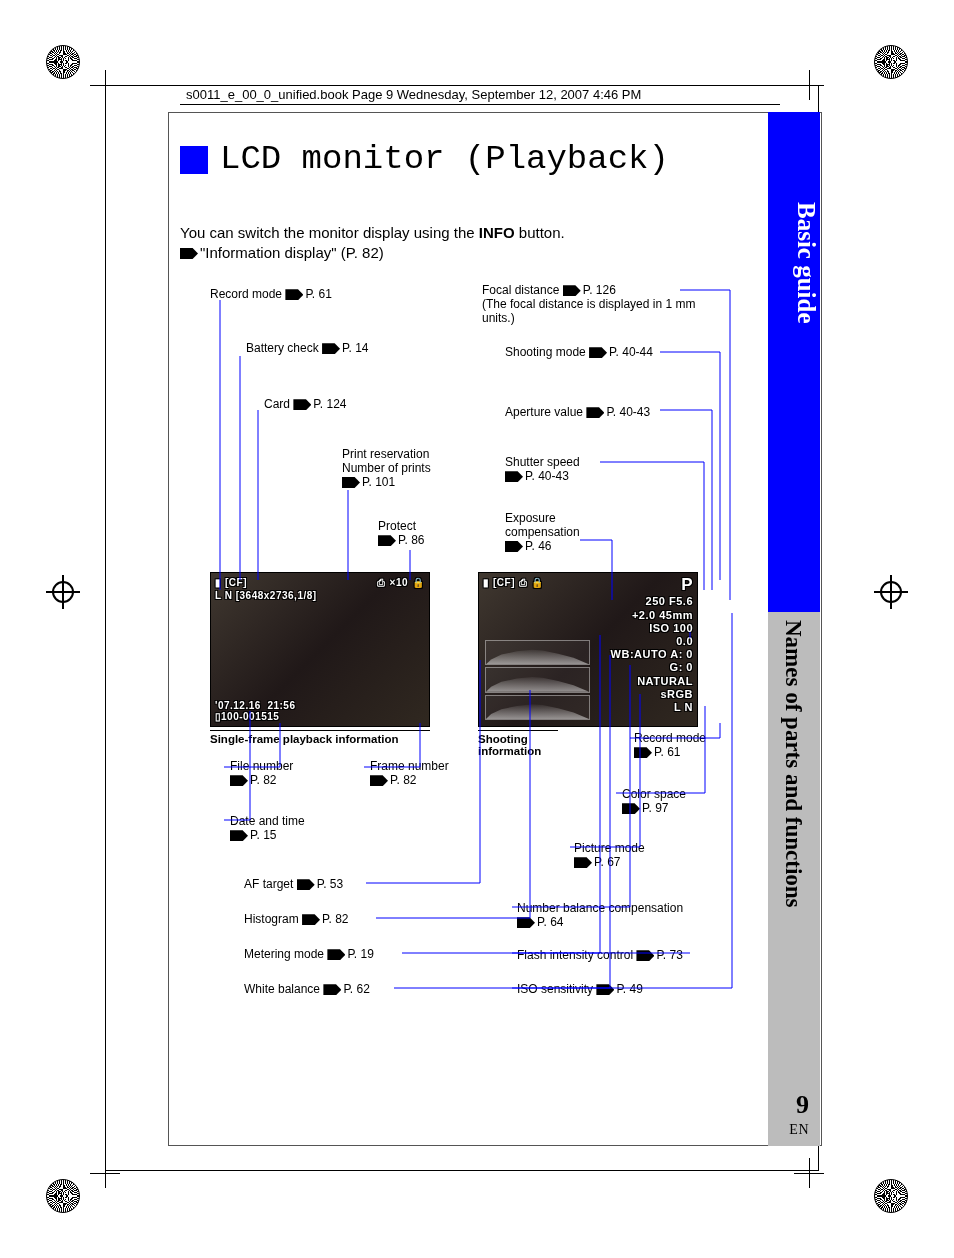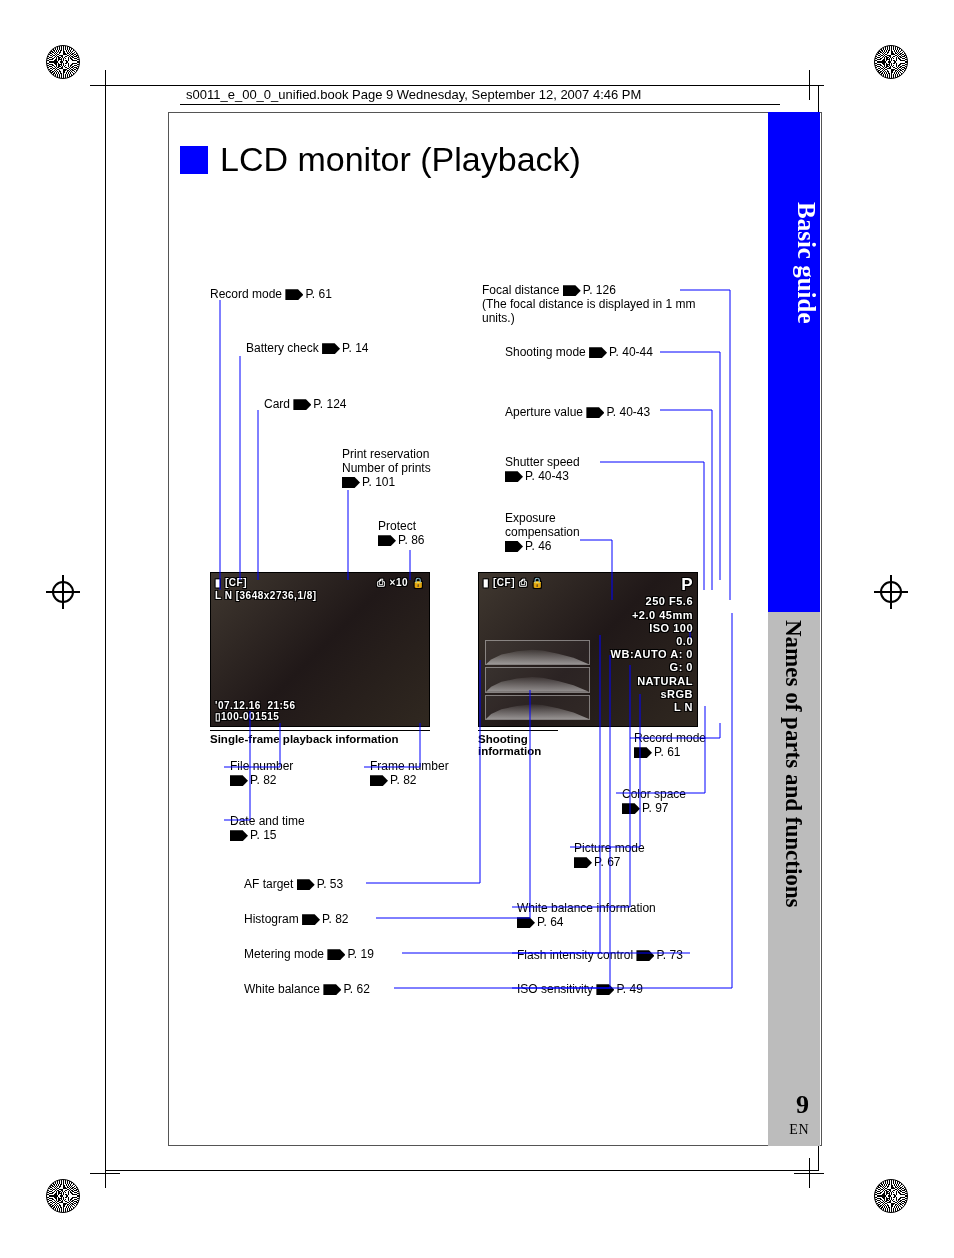--- a/index.html
+++ b/index.html
@@ -79,21 +79,21 @@
   }
 
   .content {
     position: absolute;
     left: 180px;
     top: 140px;
     width: 600px;
   }
   .title-block { display:flex; align-items:flex-start; margin-bottom:45px; }
   .title-square { width:28px; height:28px; background:#0000ff; margin-right:12px; margin-top:6px; }
-  .title-text { font-size: 34px; font-family: Liberation Sans, sans-serif; font-weight: normal; }
+  .title-text { font-size: 34px; font-family: Liberation Mono, monospace; font-weight: normal; }
 
   .intro { font-size: 15px; line-height: 1.3; }
   .intro .bold { font-weight: bold; }
   .ref-icon { display:inline-block; width:18px; height:11px; background:#000; vertical-align:middle; margin-right:2px;
               clip-path: polygon(0 0, 70% 0, 100% 50%, 70% 100%, 0 100%); }
 
   .diagram-area {
     position: absolute;
     left: 180px;
     top: 280px;
@@ -237,20 +237,24 @@
 <div class="page-num">
   <span class="n">9</span>
   <span class="en">EN</span>
 </div>
 
 <div class="content">
   <div class="title-block">
     <div class="title-square"></div>
     <div class="title-text">LCD monitor (Playback)</div>
   </div>
+  <div class="intro">
+    <span>You can switch the monitor display using the </span><span class="bold">INFO</span><span> button.</span><br>
+    <span class="ref-icon"></span><span>"Information display" (P. 82)</span>
+  </div>
 </div>
 
 <div class="diagram-area">
 
   <div class="callout" style="left:30px; top:8px;">
     <span>Record mode</span>
     <span class="ref-icon"></span><span>P. 61</span>
   </div>
   <div class="callout" style="left:66px; top:62px;">
     <span>Battery check</span>
@@ -380,21 +384,21 @@
   </div>
   <div class="callout" style="left:442px; top:508px;">
     <span>Color space</span><br>
     <span class="ref-icon"></span><span>P. 97</span>
   </div>
   <div class="callout" style="left:394px; top:562px;">
     <span>Picture mode</span><br>
     <span class="ref-icon"></span><span>P. 67</span>
   </div>
   <div class="callout" style="left:337px; top:622px;">
-    <span>White balance information</span><br>
+    <span>Number balance compensation</span><br>
     <span class="ref-icon"></span><span>P. 64</span>
   </div>
   <div class="callout" style="left:337px; top:669px;">
     <span>Flash intensity control</span>
     <span class="ref-icon"></span><span>P. 73</span>
   </div>
   <div class="callout" style="left:337px; top:703px;">
     <span>ISO sensitivity</span>
     <span class="ref-icon"></span><span>P. 49</span>
   </div>

